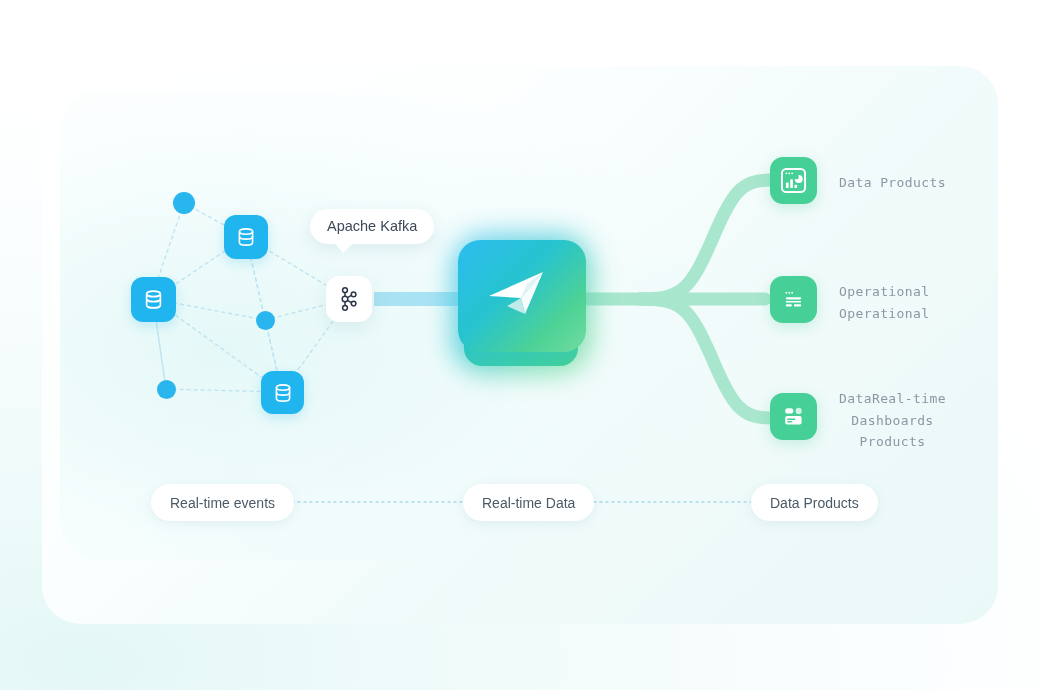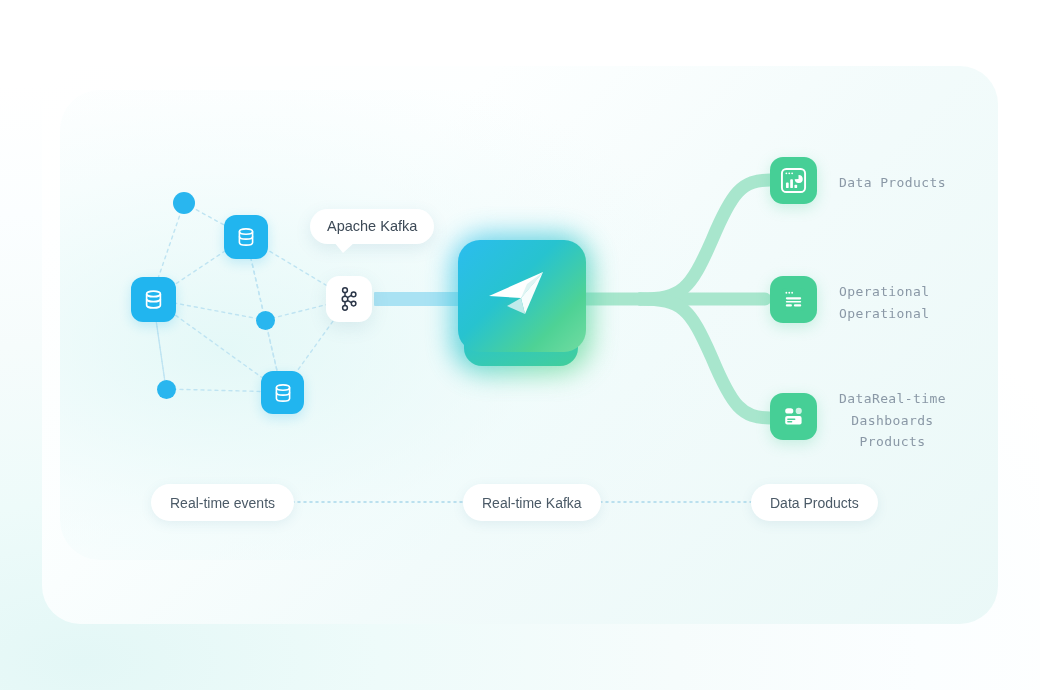--- a/index.html
+++ b/index.html
@@ -229,19 +229,19 @@
     <g stroke="#a9d8ea" stroke-width="1.5" stroke-dasharray="2 4" stroke-linecap="round">
       <line x1="280" y1="502" x2="468" y2="502"></line>
       <line x1="576" y1="502" x2="752" y2="502"></line>
     </g>
   </svg>
 
   <div class="pill" style="left:151px;top:484px;">
     <span>Real-time events</span>
   </div>
   <div class="pill" style="left:463px;top:484px;">
-    <span>Real-time Kafka</span>
+    <span>Real-time Data</span>
   </div>
   <div class="pill" style="left:751px;top:484px;">
     <span>Data Products</span>
   </div>
 
 </div>
 
 </body></html>

